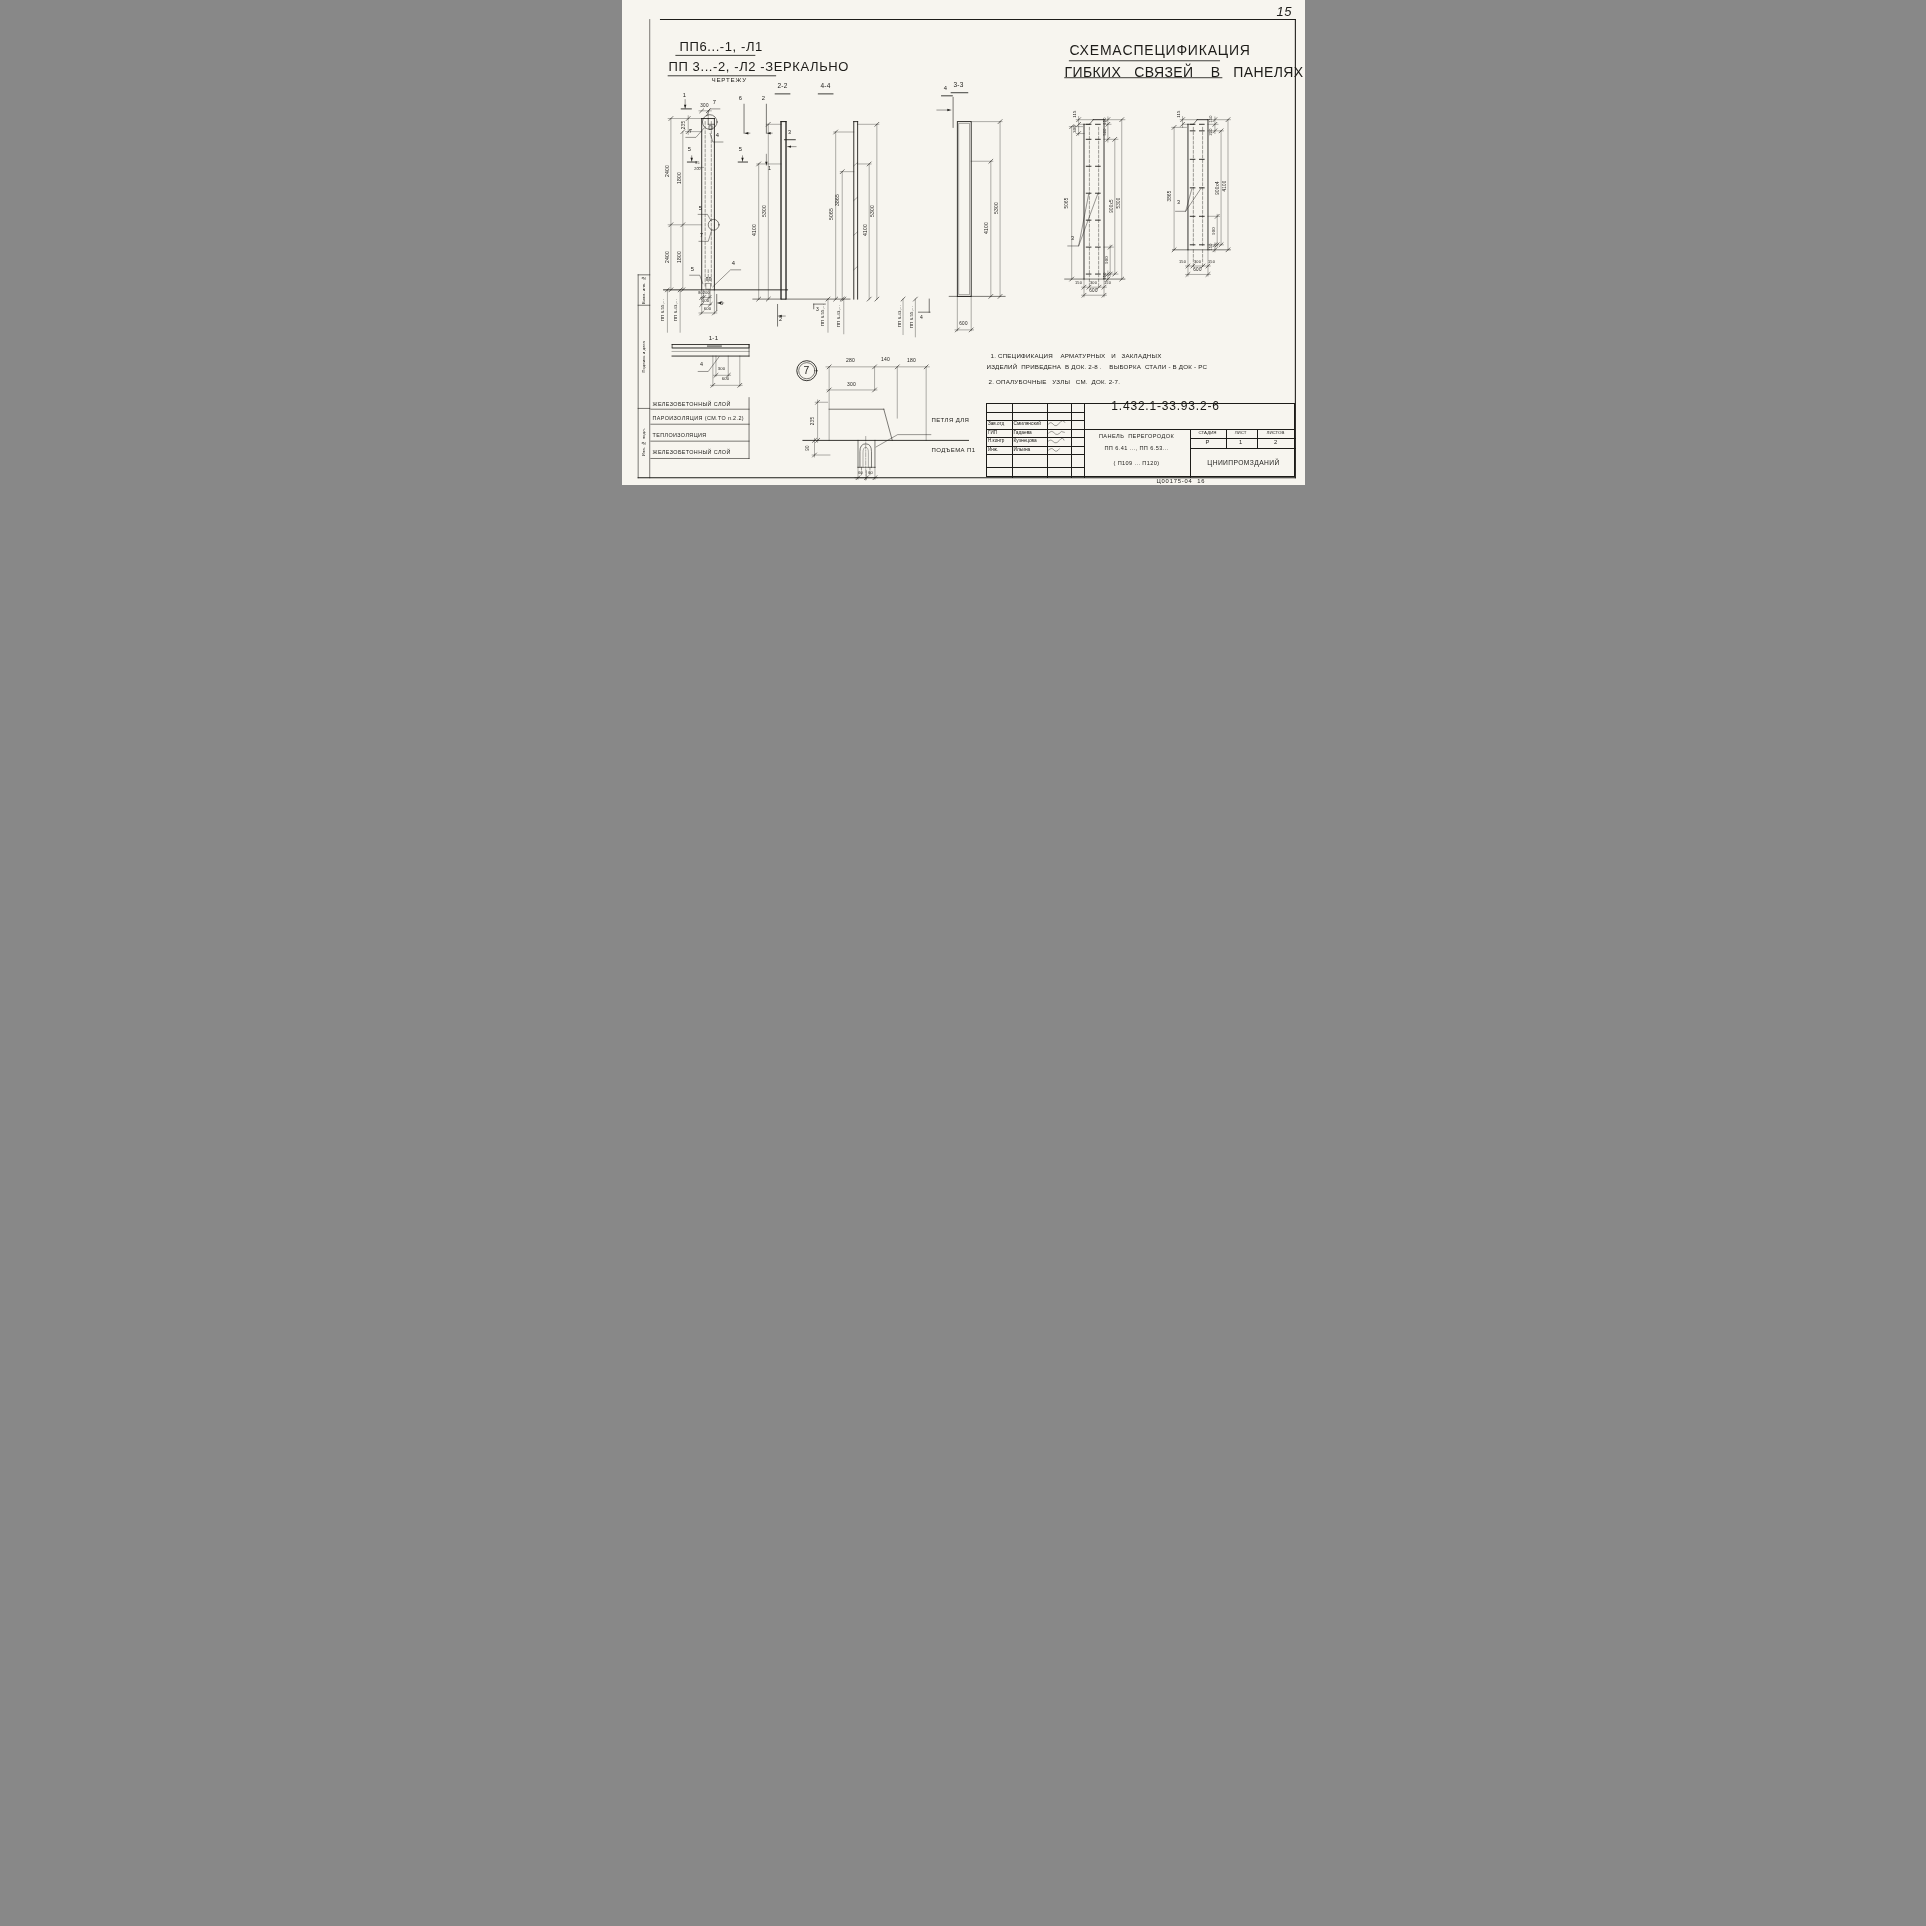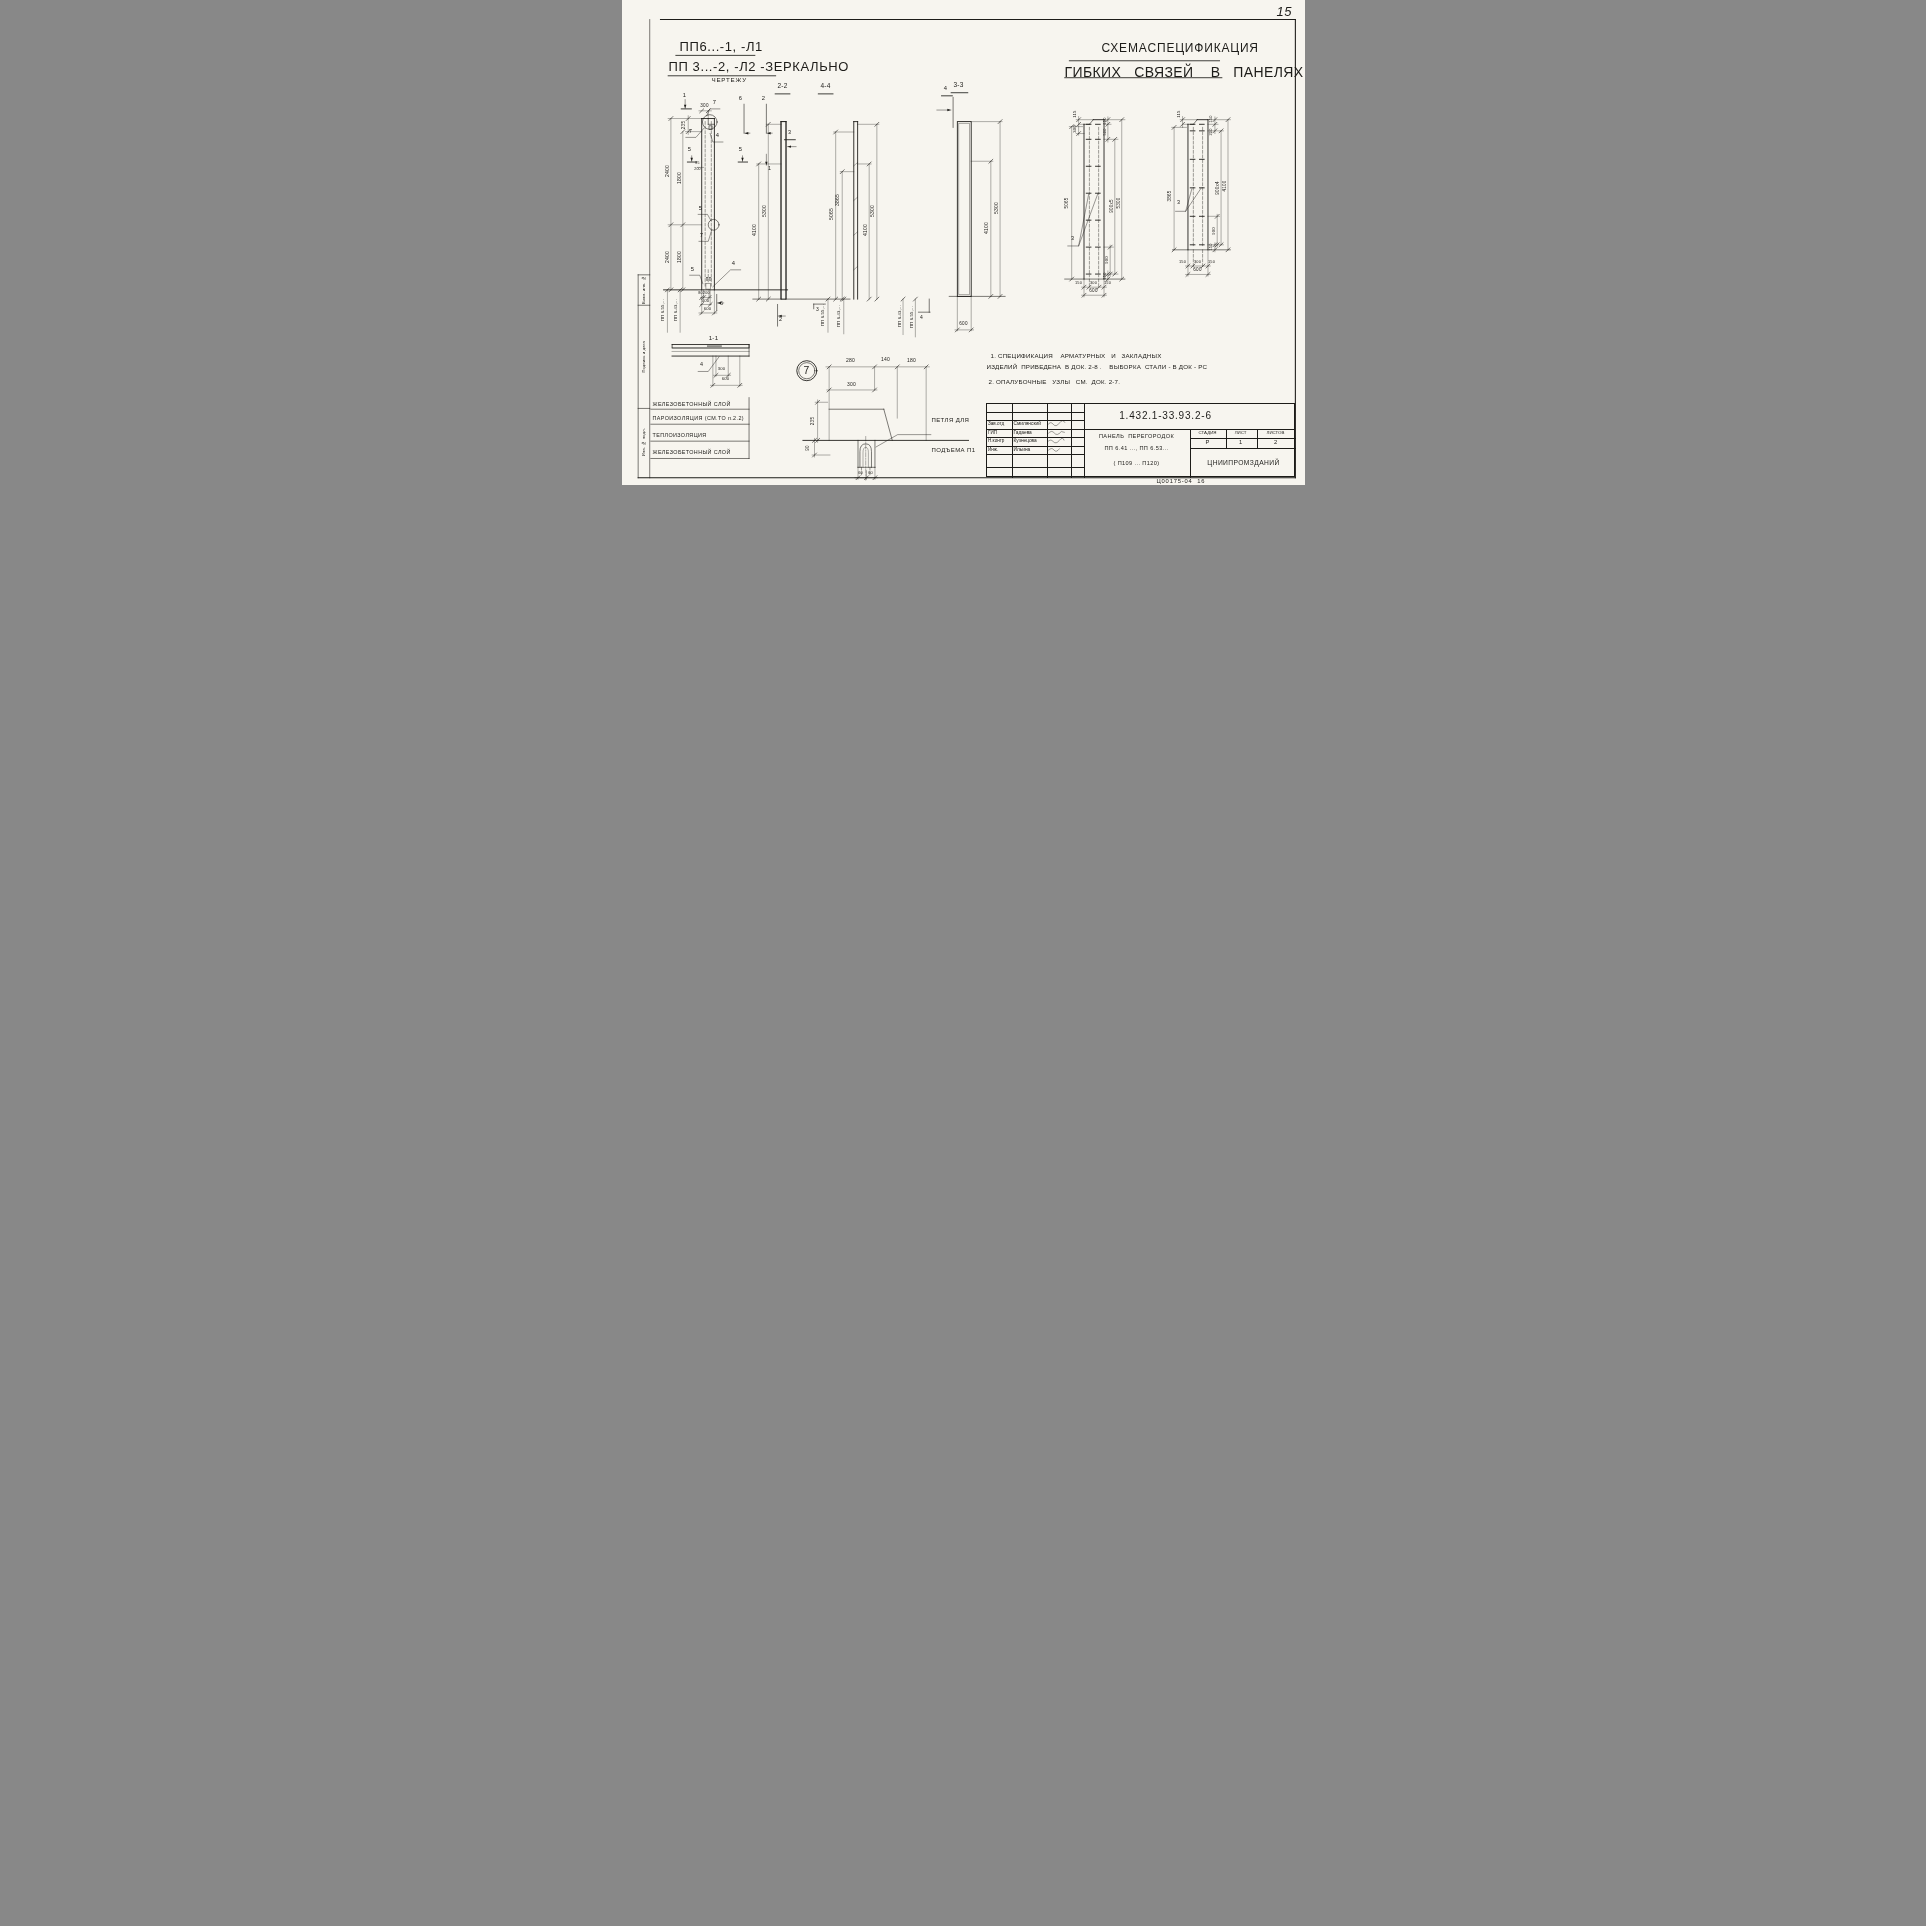--- a/index.html
+++ b/index.html
@@ -22,21 +22,21 @@
   .ln-sig{stroke-width:1.1px;stroke-linecap:round;}
   .fillink{fill:#1d1c19;stroke:none;}
   .dim{
     position:absolute;transform:translate(-50%,-50%);
     white-space:pre;letter-spacing:0.2px;line-height:1;
   }
   .dim.rot{transform:translate(-50%,-50%) rotate(-90deg);}
   .txt{position:absolute;white-space:pre;line-height:1.15;}
   .pagenum{font-style:italic;font-size:13px;letter-spacing:0.4px;}
   .title-line{letter-spacing:0.6px;font-size:13px;}
-  .heading-row{display:flex;justify-content:space-between;font-size:12px;letter-spacing:0.8px;margin-left:32px;}
+  .heading-row{display:flex;justify-content:space-between;font-size:14px;letter-spacing:0.8px;}
   .note-line{font-size:6.2px;letter-spacing:0.2px;}
   .mat-line{font-size:5.4px;letter-spacing:0.4px;}
   .edge{
     position:absolute;left:16px;width:11.6px;display:flex;align-items:center;justify-content:center;
     font-size:4px;letter-spacing:0.2px;
   }
   .edge span{writing-mode:vertical-rl;transform:rotate(180deg);white-space:nowrap;}
   
   .tb{position:absolute;left:364px;top:403px;width:309px;height:74px;border:0.9px solid #1d1c19;box-sizing:border-box;}
   .tb .vr,.tb .hr{position:absolute;background:#1d1c19;}
@@ -591,21 +591,21 @@
 
     <span style="left:1.5px;top:18px;font-size:4.6px;">Зав.отд</span>
     <span style="left:27px;top:18px;font-size:4.8px;">Смилянский</span>
     <span style="left:1.5px;top:26.6px;font-size:4.6px;">ГИП</span>
     <span style="left:27px;top:26.6px;font-size:4.8px;">Гадаева</span>
     <span style="left:1.5px;top:35px;font-size:4.6px;">Н.контр</span>
     <span style="left:27px;top:35px;font-size:4.8px;">Кузнецова</span>
     <span style="left:1.5px;top:44px;font-size:4.6px;">Инж.</span>
     <span style="left:27px;top:44px;font-size:4.8px;">Ильина</span>
 
-    <span class="cell-c" style="left:179px;top:12px;font-size:10px;letter-spacing:0.8px;">1.432.1-33.93.2-6</span>
+    <span class="cell-c" style="left:179px;top:2px;font-size:12px;letter-spacing:0.8px;">1.432.1-33.93.2-6</span>
 
     <span class="cell-c" style="left:150px;top:33px;font-size:5.6px;letter-spacing:0.4px;">ПАНЕЛЬ  ПЕРЕГОРОДОК</span>
     <span class="cell-c" style="left:150px;top:45px;font-size:5.6px;letter-spacing:0.4px;">ПП 6.41 ..., ПП 6.53...</span>
     <span class="cell-c" style="left:150px;top:60px;font-size:5.6px;letter-spacing:0.4px;">( П109 ... П120)</span>
 
     <span class="cell-c" style="left:221px;top:29px;font-size:4.4px;">СТАДИЯ</span>
     <span class="cell-c" style="left:254px;top:29px;font-size:4.4px;">ЛИСТ</span>
     <span class="cell-c" style="left:289px;top:29px;font-size:4.4px;">ЛИСТОВ</span>
     <span class="cell-c" style="left:221px;top:39px;font-size:5.8px;">Р</span>
     <span class="cell-c" style="left:254px;top:39px;font-size:5.8px;">1</span>

